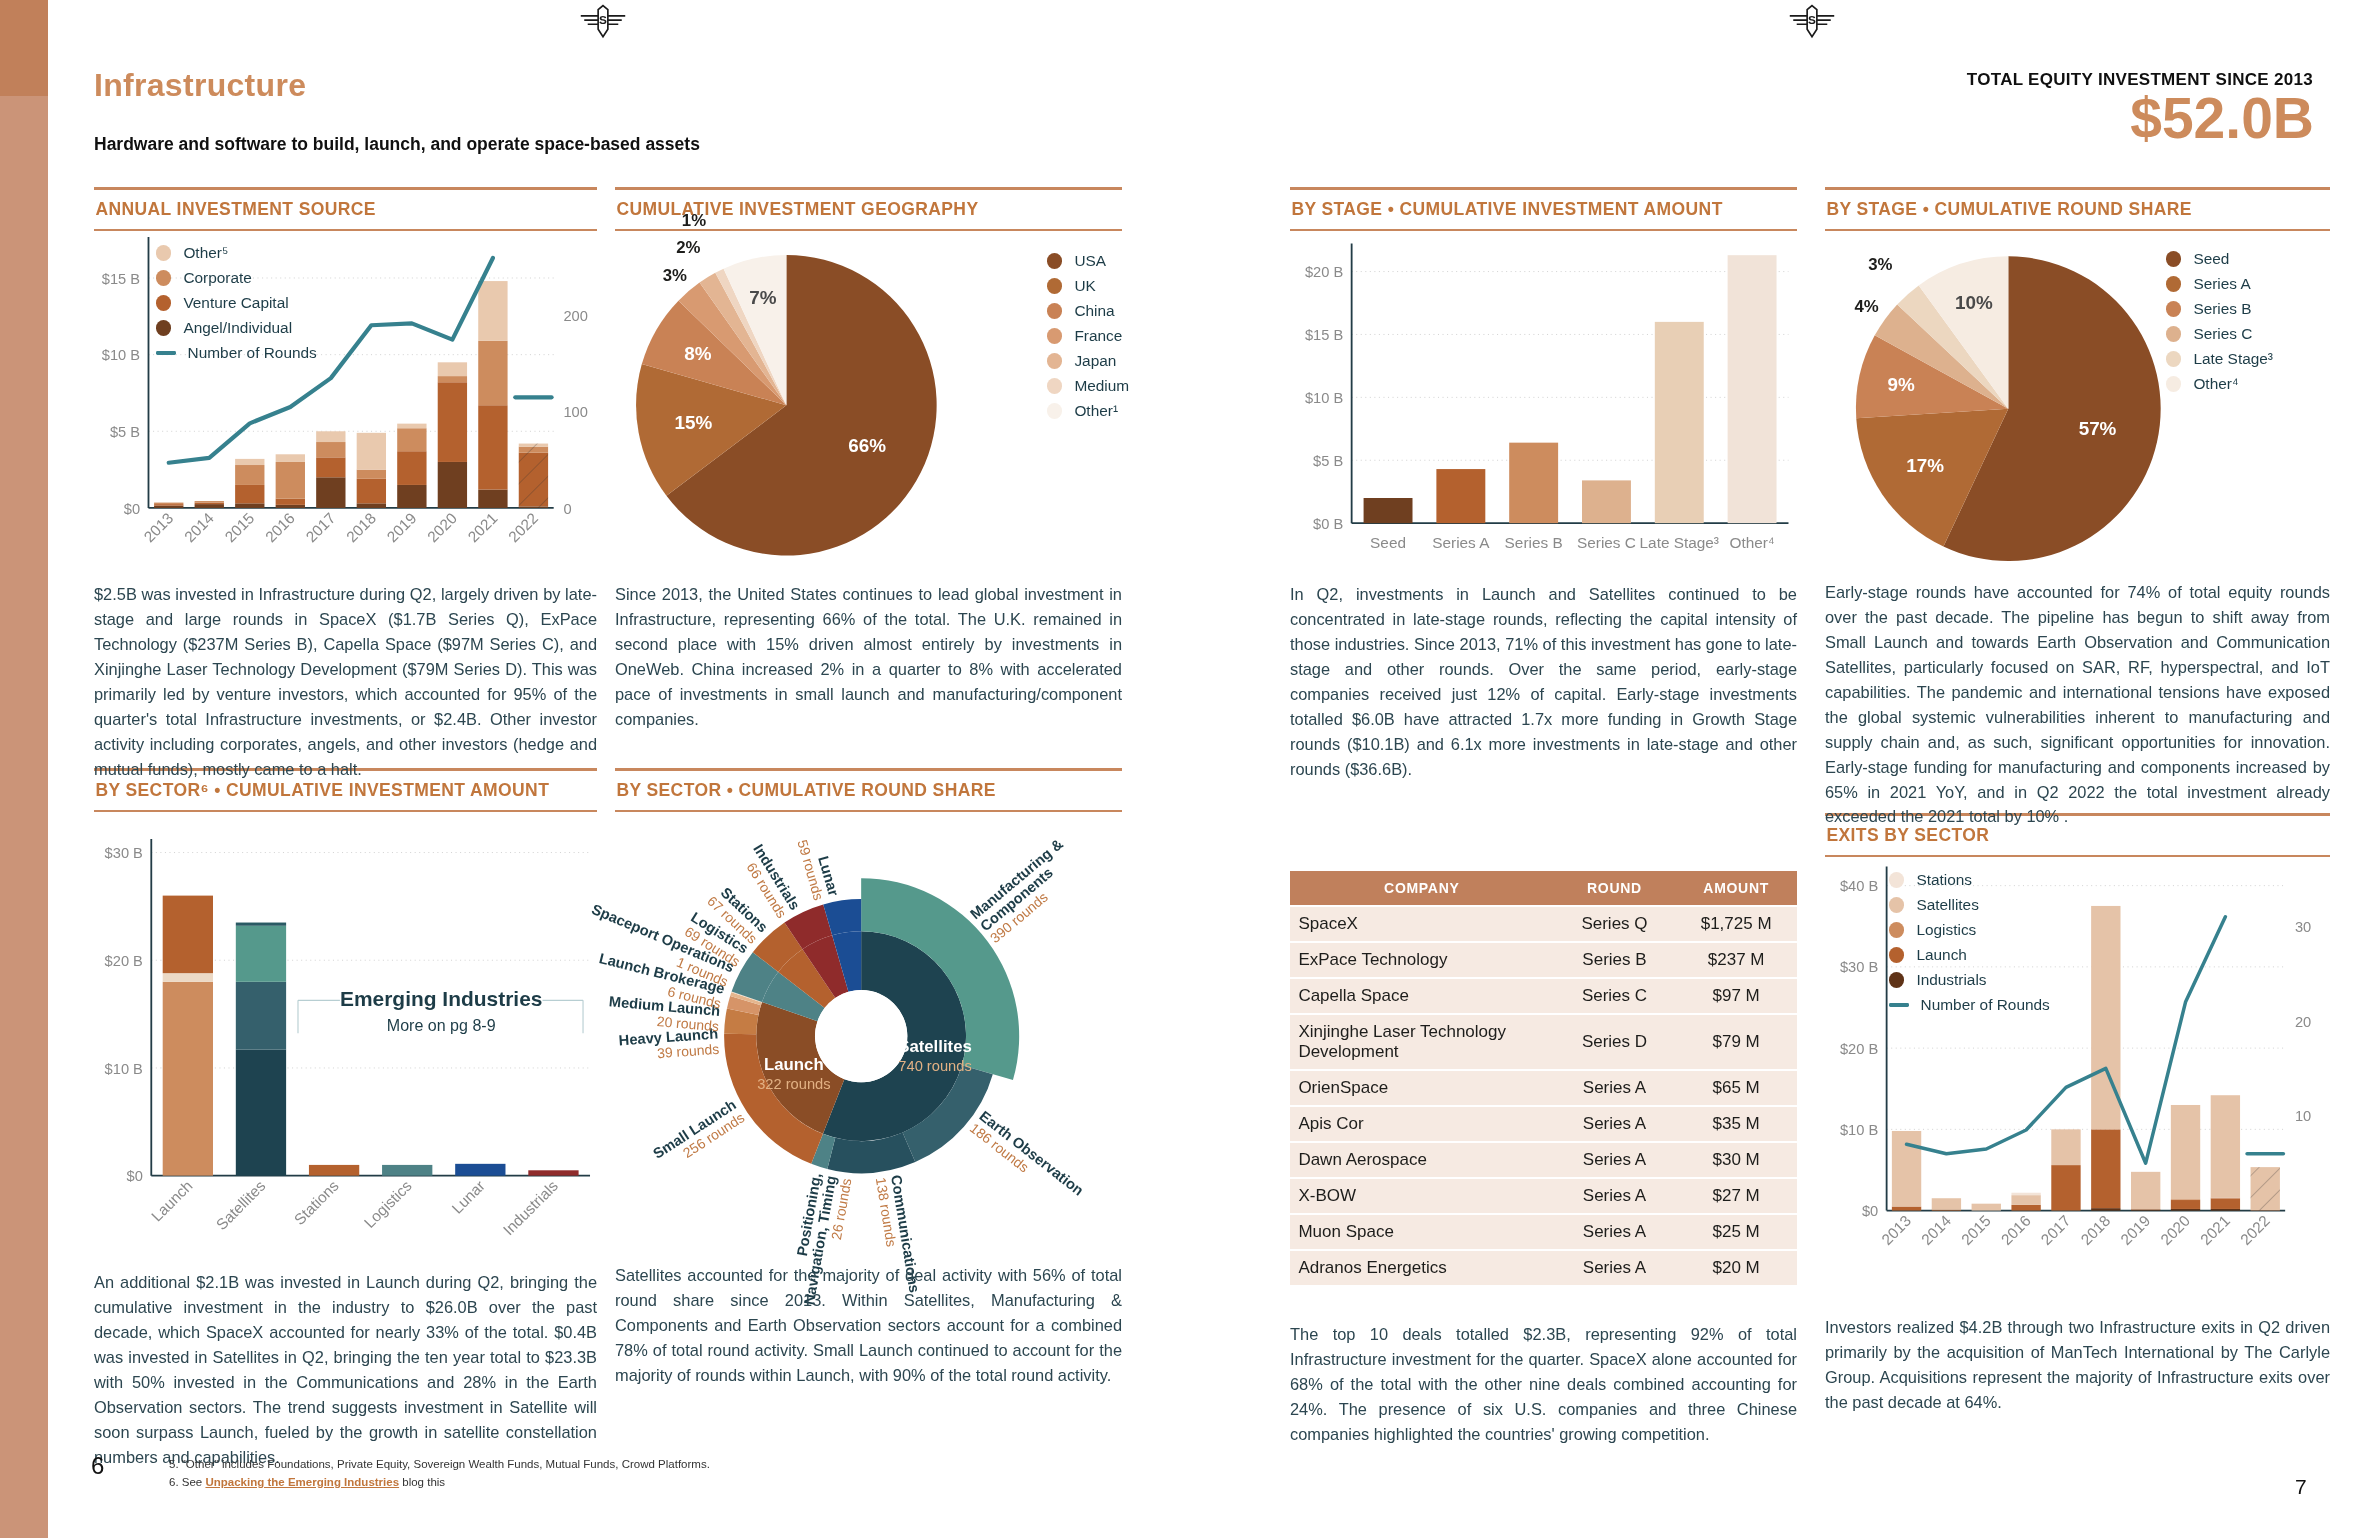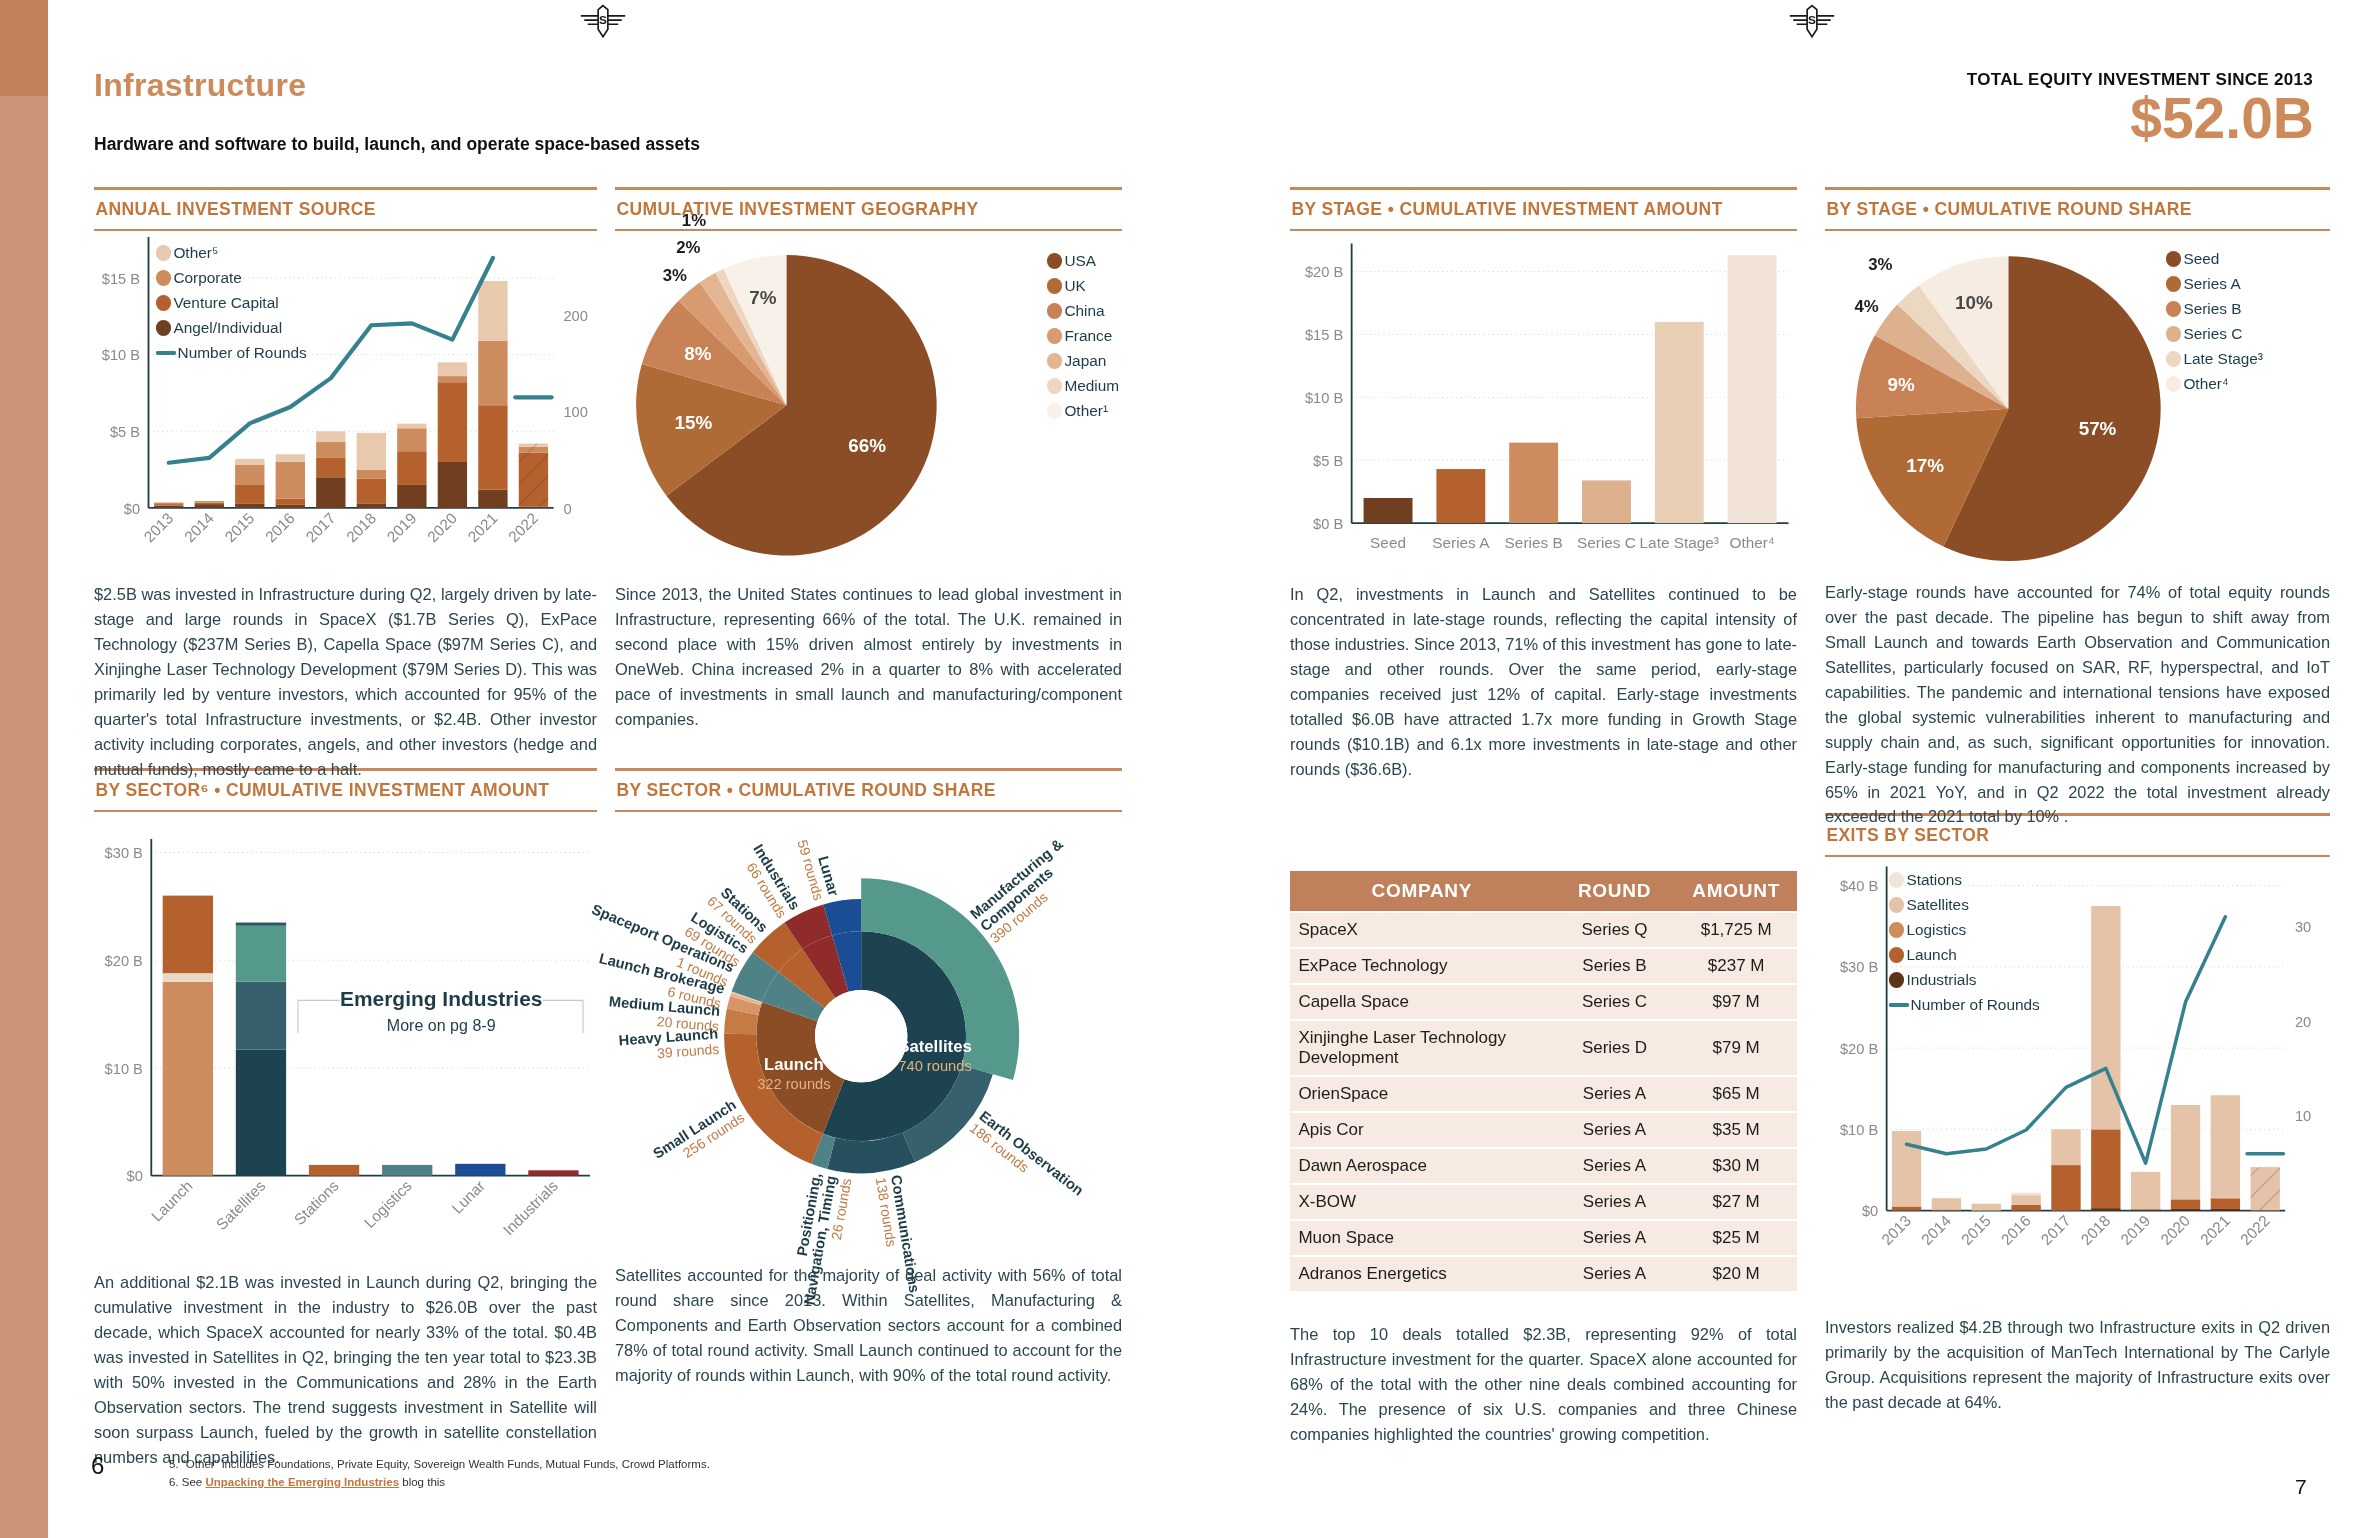--- a/index.html
+++ b/index.html
@@ -10,26 +10,26 @@
   .title{position:absolute;left:94px;top:67px;font-size:32px;font-weight:bold;color:#cd8b5c;letter-spacing:0.3px;}
   .subtitle{position:absolute;left:94px;top:134px;font-size:17.5px;font-weight:bold;color:#101010;}
   .kicker{position:absolute;right:64px;top:70px;font-size:17px;font-weight:bold;color:#101010;letter-spacing:0.3px;}
   .total{position:absolute;right:63px;top:85px;font-size:57px;font-weight:bold;color:#cd8b5c;}
   .sec{position:absolute;border-top:3.5px solid #c8875d;padding-top:9px;}
   .sec h3{margin:0;padding:0 0 9px 1.4px;font-size:17.5px;font-weight:bold;color:#c1763c;letter-spacing:0.4px;border-bottom:2.1px solid #c8875d;}
   .para{position:absolute;font-size:16.4px;line-height:1.52;color:#2c4650;text-align:justify;margin:0;}
   .chart{position:absolute;}
   .chart svg{overflow:visible;display:block;}
   .legend{position:absolute;}
-  .lg-item{display:flex;align-items:center;gap:2px;margin-bottom:7px;}
+  .lg-item{display:flex;align-items:center;gap:12px;margin-bottom:7px;}
   .lg-dot{width:15.4px;height:15.4px;border-radius:50%;display:inline-block;flex:0 0 auto;}
   .lg-line{width:19.6px;height:4.2px;border-radius:1.4px;display:inline-block;flex:0 0 auto;}
   .lg-label{font-size:15.4px;color:#1d3c47;font-weight:500;white-space:nowrap;}
   table.deals{position:absolute;left:1290px;top:869px;width:507px;border-collapse:separate;border-spacing:0 2.1px;}
-  table.deals th{background:#c0805c;color:#fff;font-size:19px;letter-spacing:0.7px;padding:9px 1px;font-weight:bold;text-align:center;}
+  table.deals th{background:#c0805c;color:#fff;font-size:14px;letter-spacing:0.7px;padding:9px 1px;font-weight:bold;text-align:center;}
   table.deals td{background:#f6eae2;font-size:17px;color:#1d1d1b;padding:7px 8.4px;}
   table.deals td.l{text-align:left;}
   table.deals td.c{text-align:center;}
   .pagenum-l{position:absolute;left:91px;top:1452px;font-size:24px;color:#111;}
   .pagenum-r{position:absolute;left:2295px;top:1475px;font-size:21px;color:#111;}
   .fnotes{position:absolute;left:169px;top:1456px;font-size:11.5px;color:#333;line-height:1.55;}
   .fn-link{color:#c1763c;font-weight:bold;text-decoration:underline;cursor:pointer;}
 </style>
 </head>
 <body>

